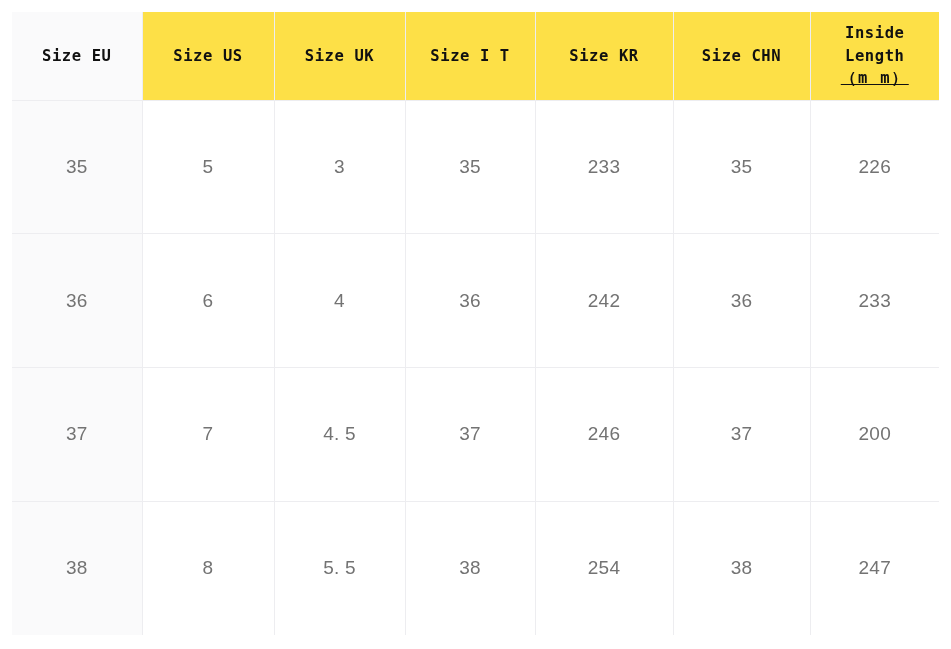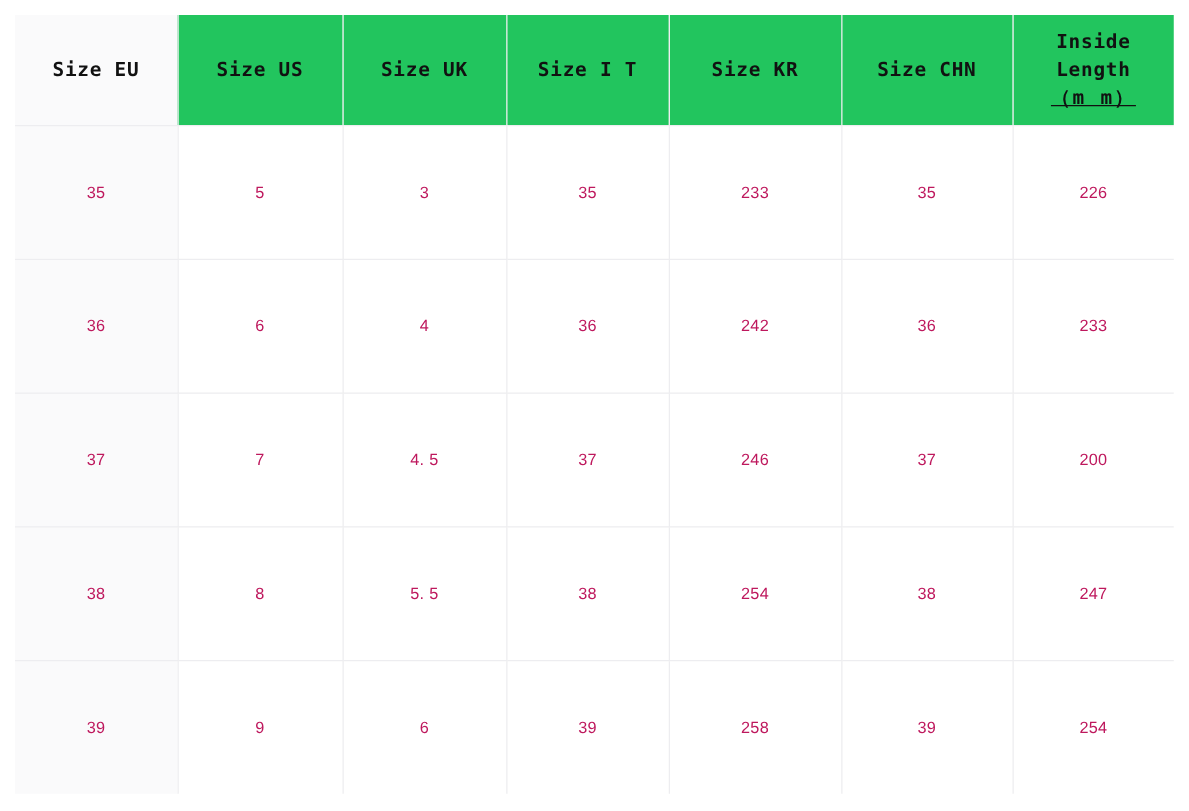--- a/index.html
+++ b/index.html
@@ -59,39 +59,39 @@
   }
 
   
   table.size-table thead th {
     height: 88px;
     font-family: "DejaVu Sans Mono", "Liberation Mono", monospace;
     font-size: 15.5px;
     font-weight: 700;
     letter-spacing: 0.6px;
     line-height: 1.45;
-    background: #22c55e;
+    background: #fde047;
     color: #111111;
     padding: 0 4px;
   }
 
   table.size-table thead th .hdr-line2 {
     display: block;
     letter-spacing: 1.8px;
     text-decoration: underline;
   }
 
   
   table.size-table tbody td {
     height: 76.4px;
     font-family: "Liberation Sans", sans-serif;
-    font-size: 13px;
+    font-size: 19px;
     font-weight: 400;
     letter-spacing: 0.2px;
-    color: #be185d;
+    color: #737373;
   }
 
   
   table.size-table tbody td.first-col,
   table.size-table thead th.first-col {
     background: #fafafb;
   }
 </style>
 </head>
 <body>
@@ -148,24 +148,15 @@
         </tr>
         <tr>
           <td class="first-col">38</td>
           <td>8</td>
           <td>5. 5</td>
           <td>38</td>
           <td>254</td>
           <td>38</td>
           <td>247</td>
         </tr>
-        <tr>
-          <td class="first-col">39</td>
-          <td>9</td>
-          <td>6</td>
-          <td>39</td>
-          <td>258</td>
-          <td>39</td>
-          <td>254</td>
-        </tr>
       </tbody>
   </table>
 </div>
 
 </body></html>

